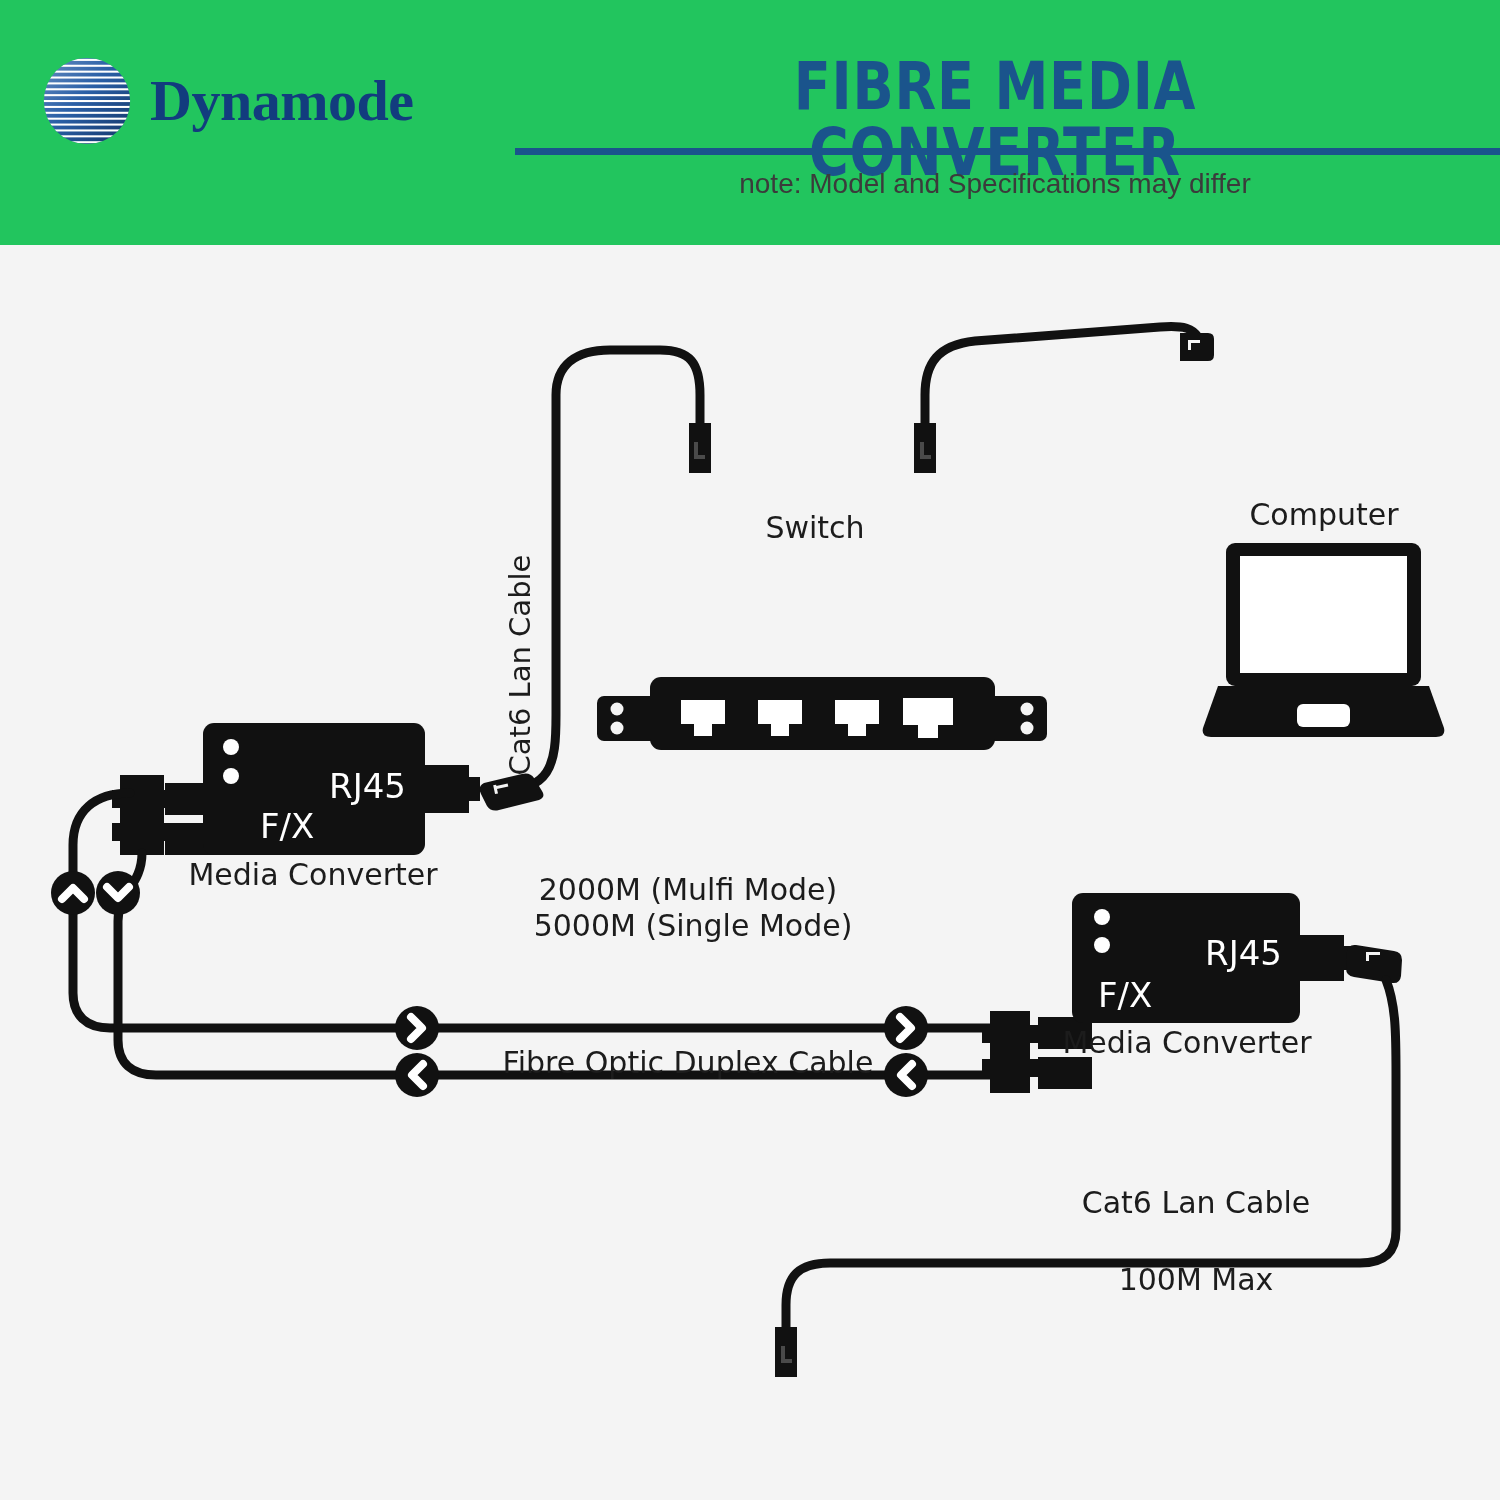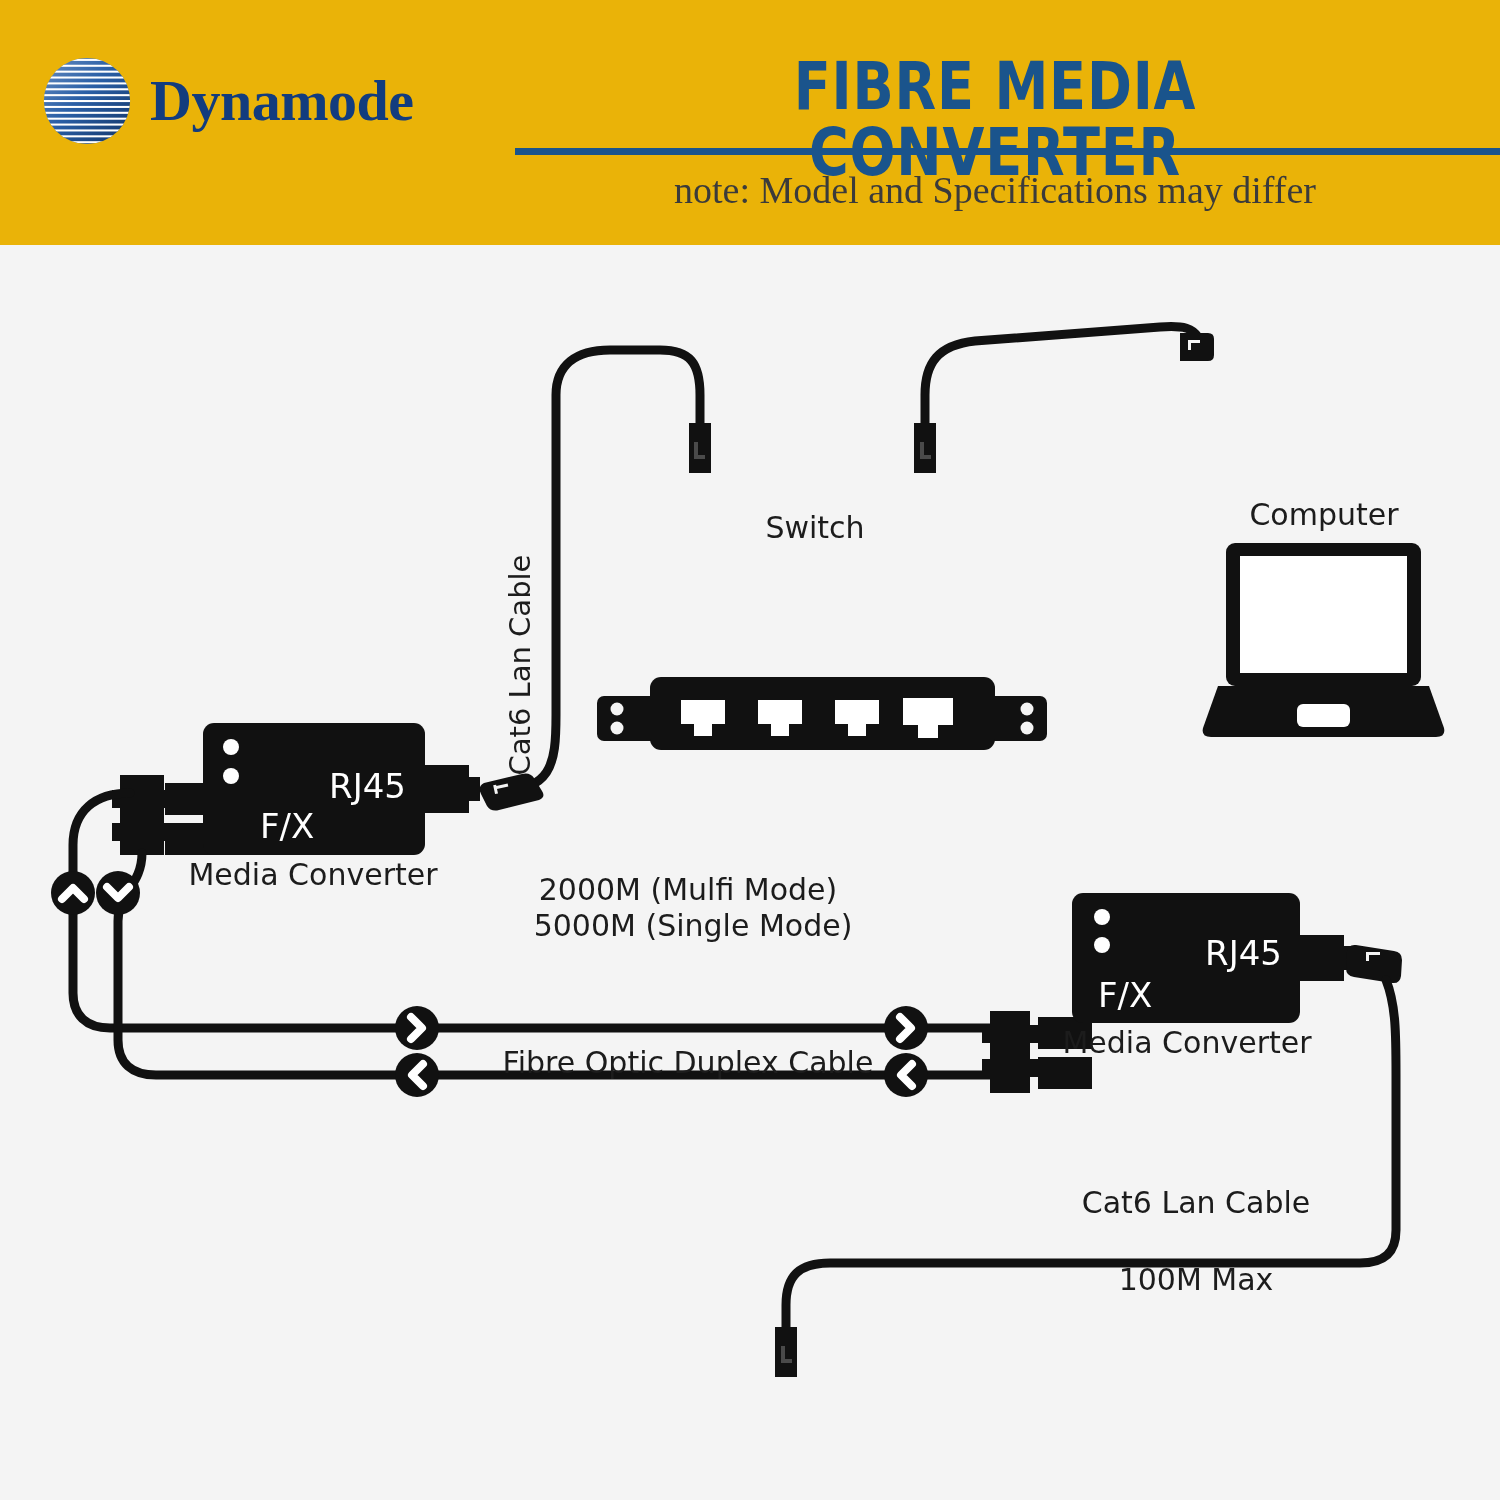--- a/index.html
+++ b/index.html
@@ -16,21 +16,21 @@
     font-family: "DejaVu Sans", sans-serif;
     overflow: hidden;
   }
 
   
   #header {
     position: absolute;
     left: 0; top: 0;
     width: 1500px;
     height: 245px;
-    background: #eab308;
+    background: #22c55e;
   }
   #logo-wrap {
     position: absolute;
     left: 38px;
     top: 52px;
     display: flex;
     align-items: center;
   }
   #logo-mark {
     width: 98px;
@@ -69,23 +69,23 @@
     width: 985px;
     height: 7px;
     background: #1a548c;
   }
   #subtitle {
     position: absolute;
     left: 515px;
     top: 168px;
     width: 960px;
     text-align: center;
-    font-size: 38px;
+    font-size: 28px;
     color: #3b3b3b;
-    font-family: Liberation Serif, serif;
+    font-family: Liberation Sans, sans-serif;
   }
 
   
   #canvas-wrap {
     position: absolute;
     left: 0;
     top: 245px;
     width: 1500px;
     height: 1255px;
     background: #f4f4f4;

